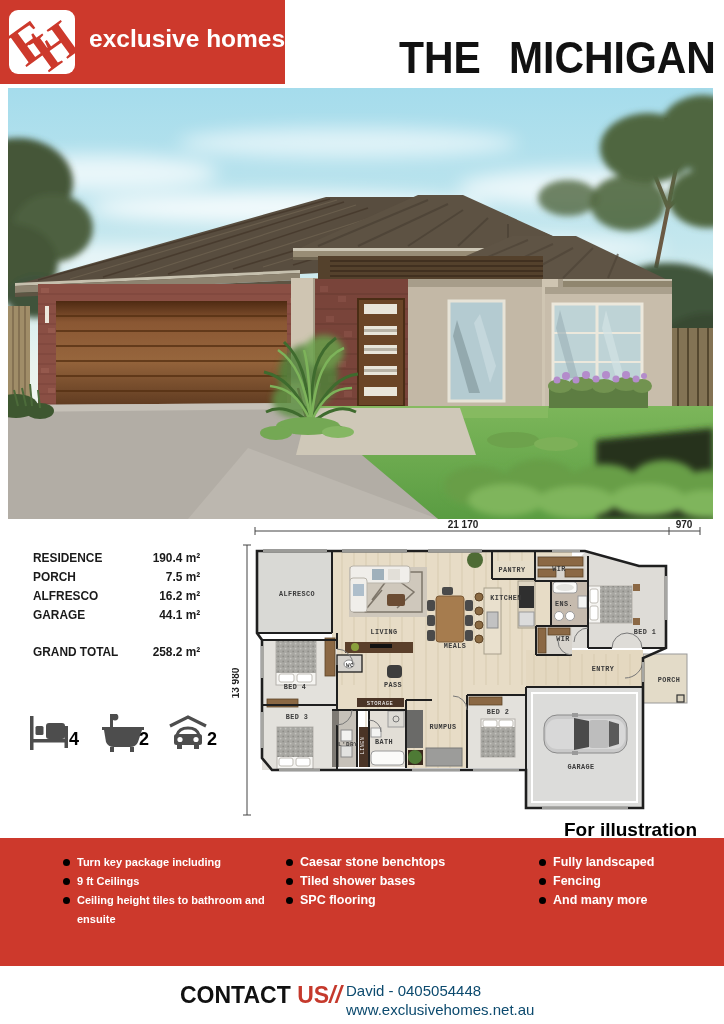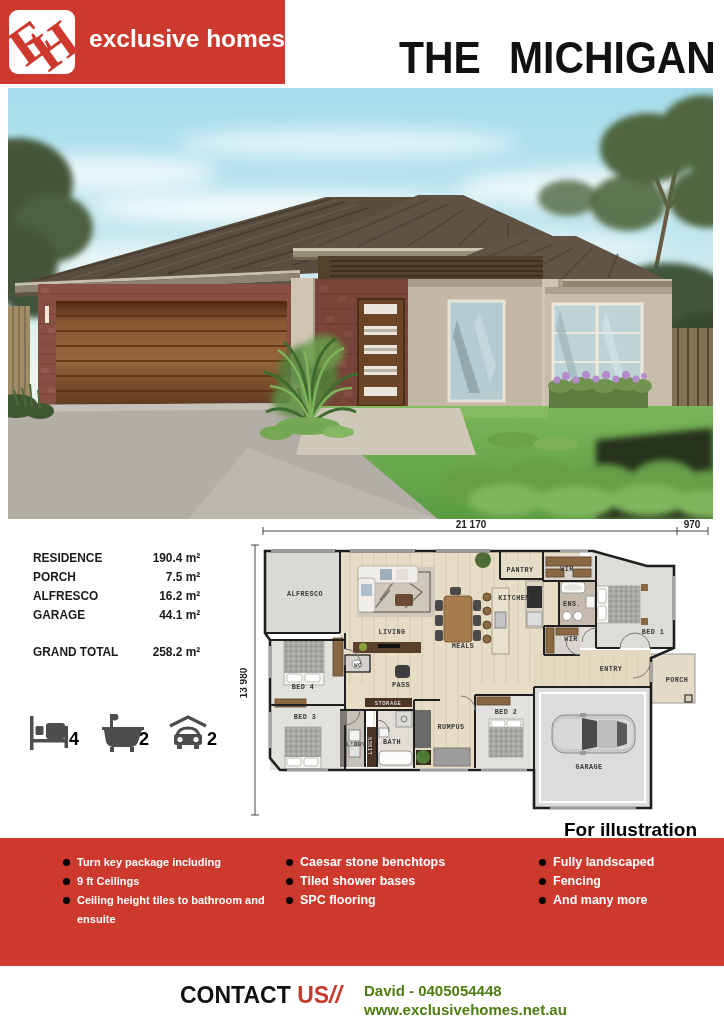--- a/index.html
+++ b/index.html
@@ -395,21 +395,21 @@
     <path d="M8 20 Q10 13 19 13 Q28 13 30 20" fill="none" stroke="#4d4d4d" stroke-width="3"></path>
     <rect x="5" y="19" width="28" height="11" rx="2.5" fill="#4d4d4d"></rect>
     <rect x="8" y="30" width="5" height="4" fill="#4d4d4d"></rect>
     <rect x="25" y="30" width="5" height="4" fill="#4d4d4d"></rect>
     <circle cx="11" cy="24.5" r="2.6" fill="#fff"></circle>
     <circle cx="27" cy="24.5" r="2.6" fill="#fff"></circle>
   </svg>
 </div>
 <div class="abs" style="left:207px;top:729px;font-weight:bold;font-size:18px;">2</div>
 
-<div class="abs" style="left:240px;top:520px;width:484px;height:244px;">
+<div class="abs" style="left:232px;top:520px;width:484px;height:244px;">
 <svg width="484" height="318" viewBox="0 0 484 318" font-family="'Liberation Mono',monospace">
   <defs>
     <pattern id="blk" width="5" height="5" patternUnits="userSpaceOnUse">
       <rect width="5" height="5" fill="#a8a7a2"></rect>
       <circle cx="1.2" cy="1.4" r="0.9" fill="#8e8d88"></circle>
       <circle cx="3.6" cy="3.6" r="0.9" fill="#c4c3be"></circle>
     </pattern>
   </defs>
 
   <g stroke="#444" stroke-width="1">
@@ -753,13 +753,13 @@
 </div>
 
 <div class="abs" style="left:539px;top:853px;width:190px;color:#fff;font-weight:bold;font-size:12.5px;line-height:19px;">
   <div style="position:relative;padding-left:14px;"><span style="position:absolute;left:0;top:6px;width:7px;height:7px;background:#000;border-radius:50%;"></span>Fully landscaped</div>
   <div style="position:relative;padding-left:14px;"><span style="position:absolute;left:0;top:6px;width:7px;height:7px;background:#000;border-radius:50%;"></span>Fencing</div>
   <div style="position:relative;padding-left:14px;"><span style="position:absolute;left:0;top:6px;width:7px;height:7px;background:#000;border-radius:50%;"></span>And many more</div>
 </div>
 
 <div class="abs" style="left:180px;top:982px;font-weight:bold;font-size:23px;color:#111;">CONTACT <span style="color:#c5392c;">US</span><span style="color:#c5392c;font-style:italic;">//</span></div>
 
-<div class="abs" style="left:364px;top:981px;font-weight:bold;font-size:15px;color:#4d7c0f;line-height:19px;">David - 0405054448<br>www.exclusivehomes.net.au</div>
+<div class="abs" style="left:346px;top:981px;font-weight:normal;font-size:15px;color:#0c4a6e;line-height:19px;">David - 0405054448<br>www.exclusivehomes.net.au</div>
 
 </body></html>

